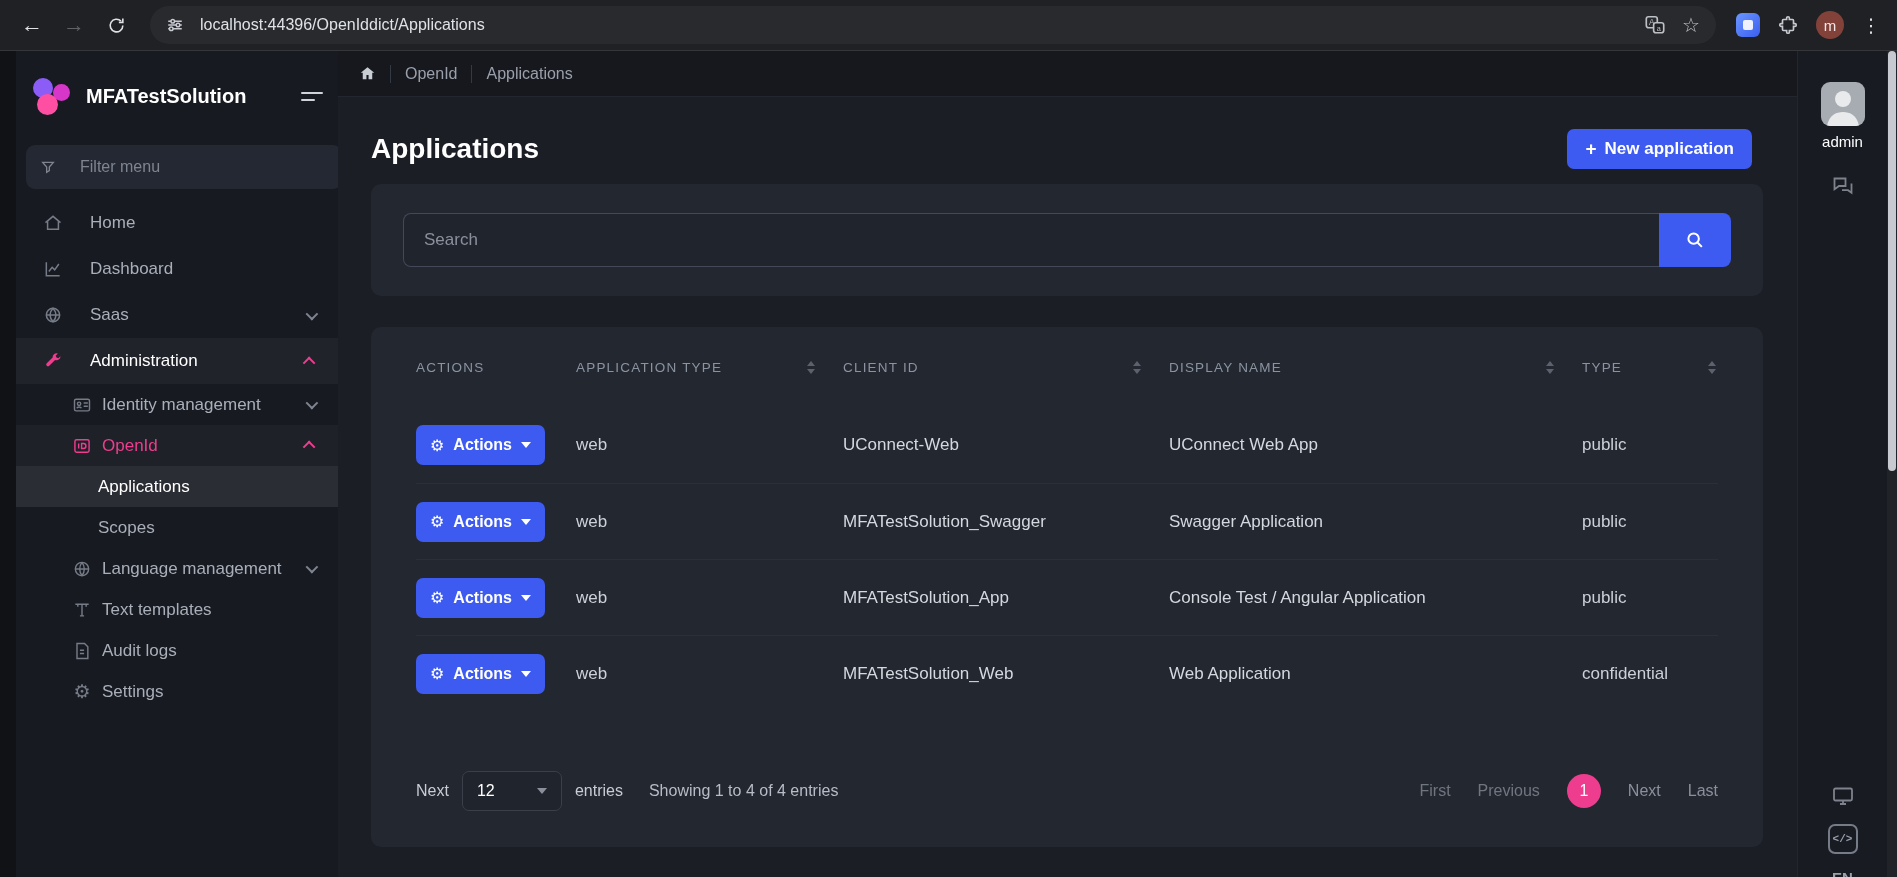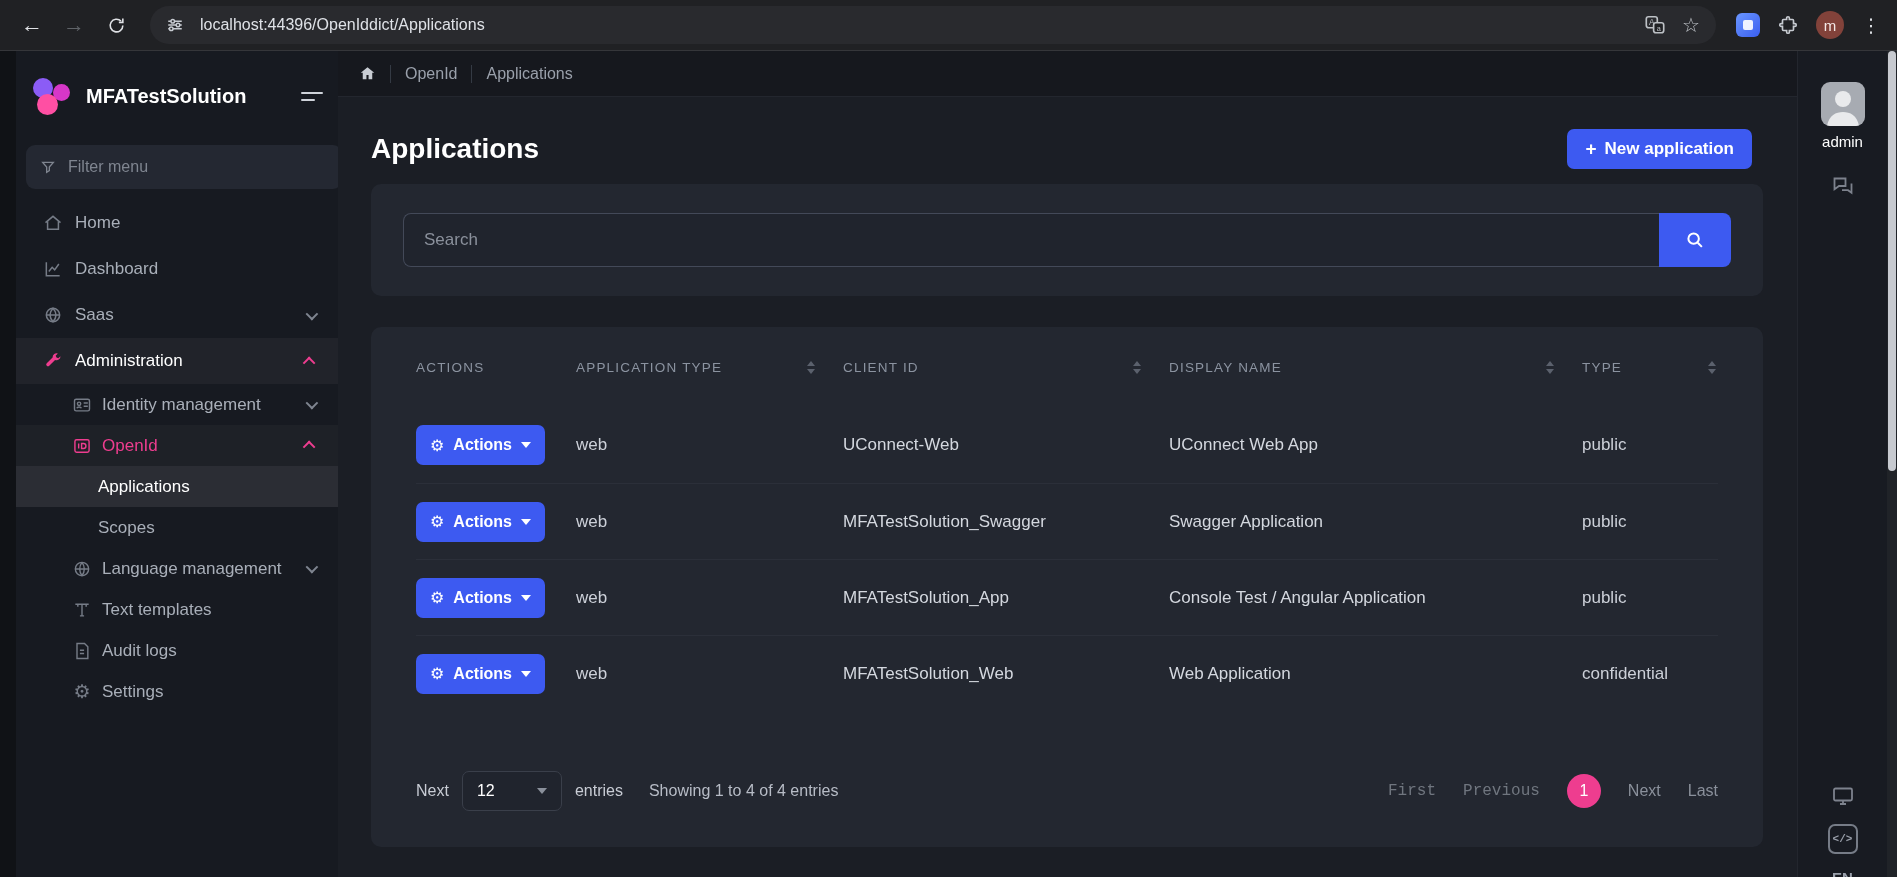--- a/index.html
+++ b/index.html
@@ -28,29 +28,29 @@
   .logo { width:42px; height:42px; position:relative; flex:0 0 auto; }
   .logo i { position:absolute; border-radius:50%; }
   .logo .c1 { width:20px; height:20px; left:2px; top:3px; background:#8b5cf6; }
   .logo .c2 { width:17px; height:17px; right:3px; top:9px; background:#d637c8; }
   .logo .c3 { width:21px; height:21px; left:6px; bottom:2px; background:#ff4fa3; }
   .brand-name { color:#ffffff; font-size:20px; font-weight:700; flex:1; }
   .burger { width:22px; display:flex; flex-direction:column; gap:5px; }
   .burger b { height:2px; background:#cfd3da; border-radius:2px; display:block; }
   .burger b:last-child { width:14px; }
 
-  .filter-box { margin:26px 11px 0 10px; height:44px; background:#242832; border-radius:9px; display:flex; align-items:center; padding:0 14px; gap:12px; }
+  .filter-box { margin:26px 11px 0 10px; height:44px; background:#242832; border-radius:9px; display:flex; align-items:center; padding:0 14px; gap:24px; }
   .filter-box input { background:transparent; border:0; outline:0; color:#cfd3da; font-size:16px; width:100%; font-family:inherit; }
   .filter-box input::placeholder { color:#7f8590; }
 
   .menu { margin-top:11px; }
   .nav-item { display:flex; align-items:center; cursor:default; color:#a9afb9; }
   .nav-item .nicon { width:20px; height:20px; display:flex; align-items:center; justify-content:center; color:#767c87; flex:0 0 auto; font-size:19px; line-height:1; }
   .nav-item .nlabel { font-size:17px; }
-  .lvl1 { height:46px; padding-left:27px; gap:12px; }
+  .lvl1 { height:46px; padding-left:27px; gap:27px; }
   .lvl2 { height:41px; padding-left:56px; gap:10px; }
   .lvl3 { height:41px; padding-left:82px; }
   .chev { width:9px; height:9px; border-right:2px solid #7f8590; border-bottom:2px solid #7f8590; flex:0 0 auto; margin-left:auto; margin-right:38px; }
   .chev.down { transform:rotate(45deg) translateY(-2px); }
   .chev.up { transform:rotate(-135deg) translateY(-2px); }
   .parent-open { background:rgba(255,255,255,.045); }
   .parent-open .nlabel { color:#ffffff; }
   .parent-open .nicon { color:var(--pink); }
   .parent-open .chev { border-color:var(--pink); }
   .pink-open { background:rgba(255,255,255,.03); }
@@ -93,21 +93,21 @@
   .action-btn { width:max-content; height:40px; background:var(--primary); border:0; border-radius:7px; color:#fff; font-size:16px; font-weight:700; display:flex; align-items:center; gap:9px; padding:0 14px; font-family:inherit; }
   .action-btn .gear { font-size:16px; font-weight:400; }
   .caret { width:0; height:0; border-left:5px solid transparent; border-right:5px solid transparent; border-top:6px solid #fff; }
 
   .tfoot { margin-top:56px; height:48px; display:flex; align-items:center; color:#c8ccd4; font-size:16px; }
   .page-size { width:100px; height:40px; background:#20242d; border:1px solid #3a3f4a; border-radius:7px; display:flex; align-items:center; justify-content:space-between; padding:0 14px; margin:0 13px; color:#ffffff; }
   .page-size .caret { border-top-color:#8a909b; }
   .summary { margin-left:26px; color:#b7bcc6; }
   .pager { margin-left:auto; display:flex; align-items:center; gap:27px; }
   .pg-link { color:#8a909b; }
-  .pg-link.dim { color:#70767f;font-family:Liberation Mono, monospace; }
+  .pg-link.dim { color:#70767f; }
   .page-chip { width:34px; height:34px; border-radius:50%; background:var(--pink); color:#fff; font-size:16px; display:flex; align-items:center; justify-content:center; }
 
   
   .rail { position:absolute; top:51px; right:10px; width:90px; bottom:0; background:#181b22; border-left:1px solid #23262e; display:flex; flex-direction:column; align-items:center; }
   .avatar { margin-top:31px; width:44px; height:44px; border-radius:9px; background:#a7abb2; overflow:hidden; display:flex; align-items:flex-end; justify-content:center; }
   .user-name { margin-top:7px; color:#ffffff; font-size:15px; font-weight:400; }
   .rail-ic { color:#7d828d; display:flex; }
   .chat-ic { margin-top:24px; }
   .rail-bottom { position:absolute; bottom:0; left:0; right:0; display:flex; flex-direction:column; align-items:center; }
   .code-box { width:30px; height:30px; border:2px solid #767c87; border-radius:7px; color:#9aa0ab; font-size:11px; font-weight:700; display:flex; align-items:center; justify-content:center; margin-top:16px; font-family:"Liberation Mono", monospace; }

